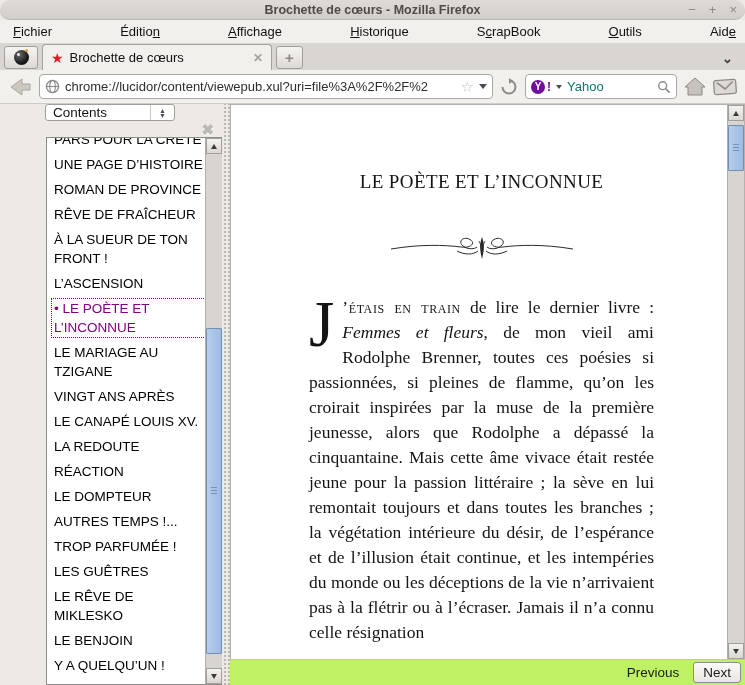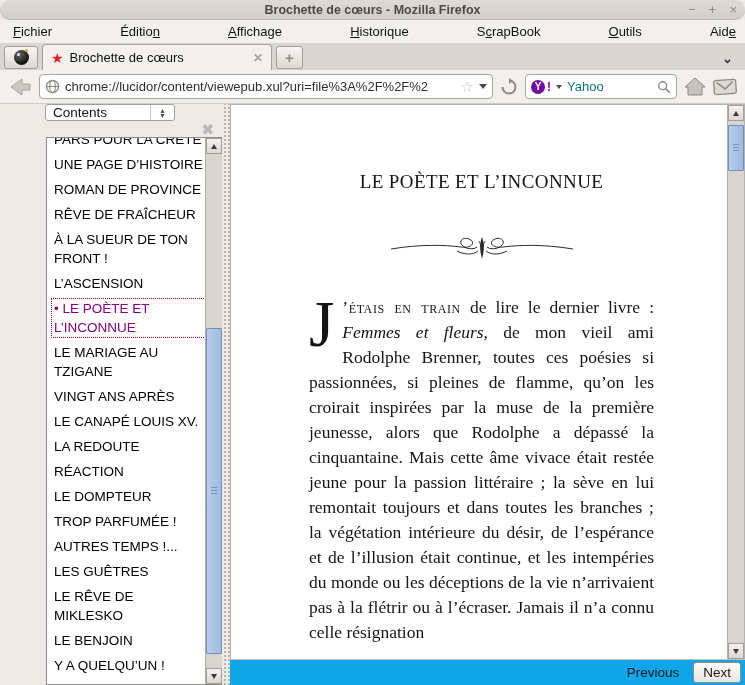--- a/index.html
+++ b/index.html
@@ -99,21 +99,21 @@
     border:1px solid #b5b1ac; border-bottom:none; overflow:hidden; }
   .page-scroll { position:absolute; right:0; top:0; bottom:0; }
   .page-inner { margin:0 90px 0 78px; font-family:"Liberation Serif", serif; color:#141414; }
   .chapter-title { text-align:center; font-size:19px; letter-spacing:0.4px; margin-top:66px; white-space:nowrap; }
   .flourish { text-align:center; margin-top:36px; }
   .bodytext { margin-top:26px; font-size:17.5px; line-height:25px; text-align:justify; }
   .dropcap { float:left; font-size:65px; line-height:46px; padding:6px 8px 0 0; font-family:"Liberation Serif", serif; }
   .smallcaps { font-variant:small-caps; letter-spacing:0.6px; }
   .ital { font-style:italic; }
 
-  .statusbar { position:absolute; left:0; right:0; bottom:0; height:26px; background:#0ea5e9;
+  .statusbar { position:absolute; left:0; right:0; bottom:0; height:26px; background:#bef264;
     border-top:1px solid #c6c2bd; display:flex; align-items:center; justify-content:flex-end; gap:10px; padding-right:4px; }
   .prev-label { font-size:13.5px; color:#1a1a1a; padding:3px 4px; }
   .next-btn { font-size:13.5px; color:#1a1a1a; background:linear-gradient(#fbfaf8,#e9e6e2);
     border:1px solid #8f8b86; border-radius:3px; padding:2px 9px; }
 </style>
 </head>
 <body>
 
 <div class="screen">
 
@@ -231,23 +231,23 @@
 
               <div class="toc-row"><span class="toc-label">LE CANAPÉ LOUIS XV.</span></div>
 
               <div class="toc-row"><span class="toc-label">LA REDOUTE</span></div>
 
 
               <div class="toc-row"><span class="toc-label">RÉACTION</span></div>
 
               <div class="toc-row"><span class="toc-label">LE DOMPTEUR</span></div>
 
+              <div class="toc-row"><span class="toc-label">AUTRES TEMPS !...</span></div>
+
               <div class="toc-row"><span class="toc-label">TROP PARFUMÉE !</span></div>
-
-              <div class="toc-row"><span class="toc-label">AUTRES TEMPS !...</span></div>
 
               <div class="toc-row"><span class="toc-label">LES GUÊTRES</span></div>
 
               <div class="toc-row"><span class="toc-label">LE RÊVE DE MIKLESKO</span></div>
 
               <div class="toc-row"><span class="toc-label">LE BENJOIN</span></div>
 
               <div class="toc-row"><span class="toc-label">Y A QUELQU’UN !</span></div>
 
               <div class="toc-row"><span class="toc-label">LE DOMPTEUR JEU</span></div>

